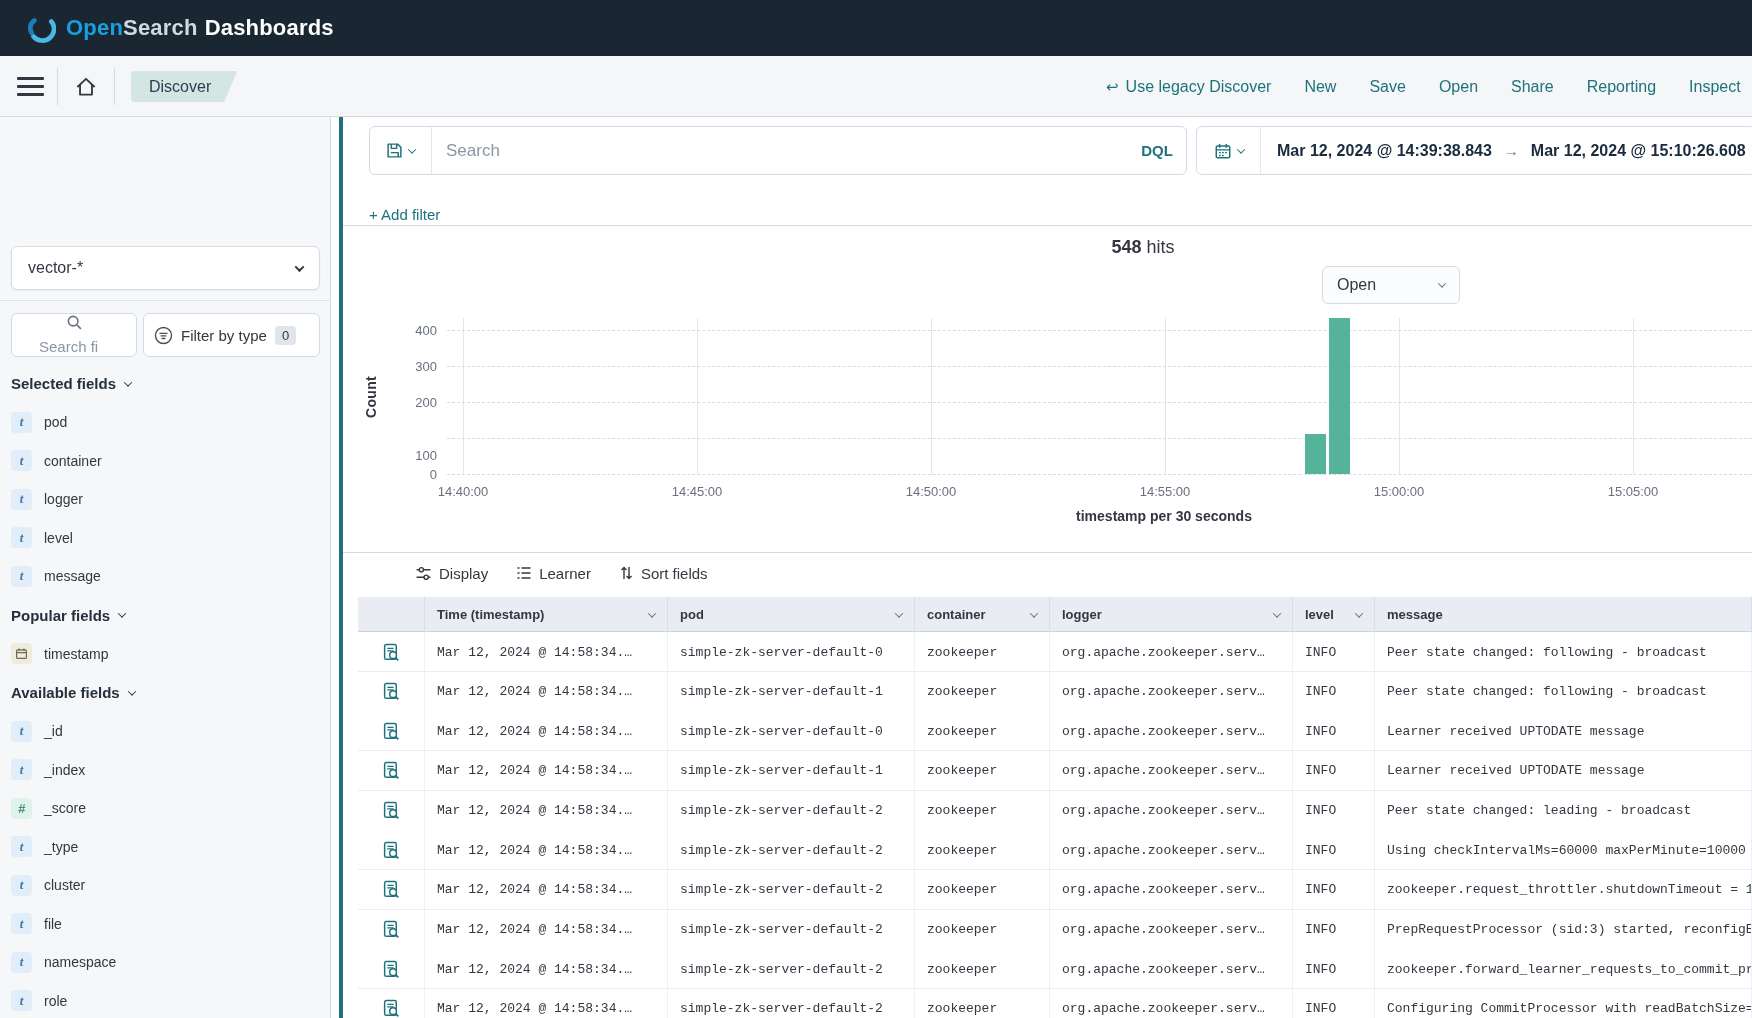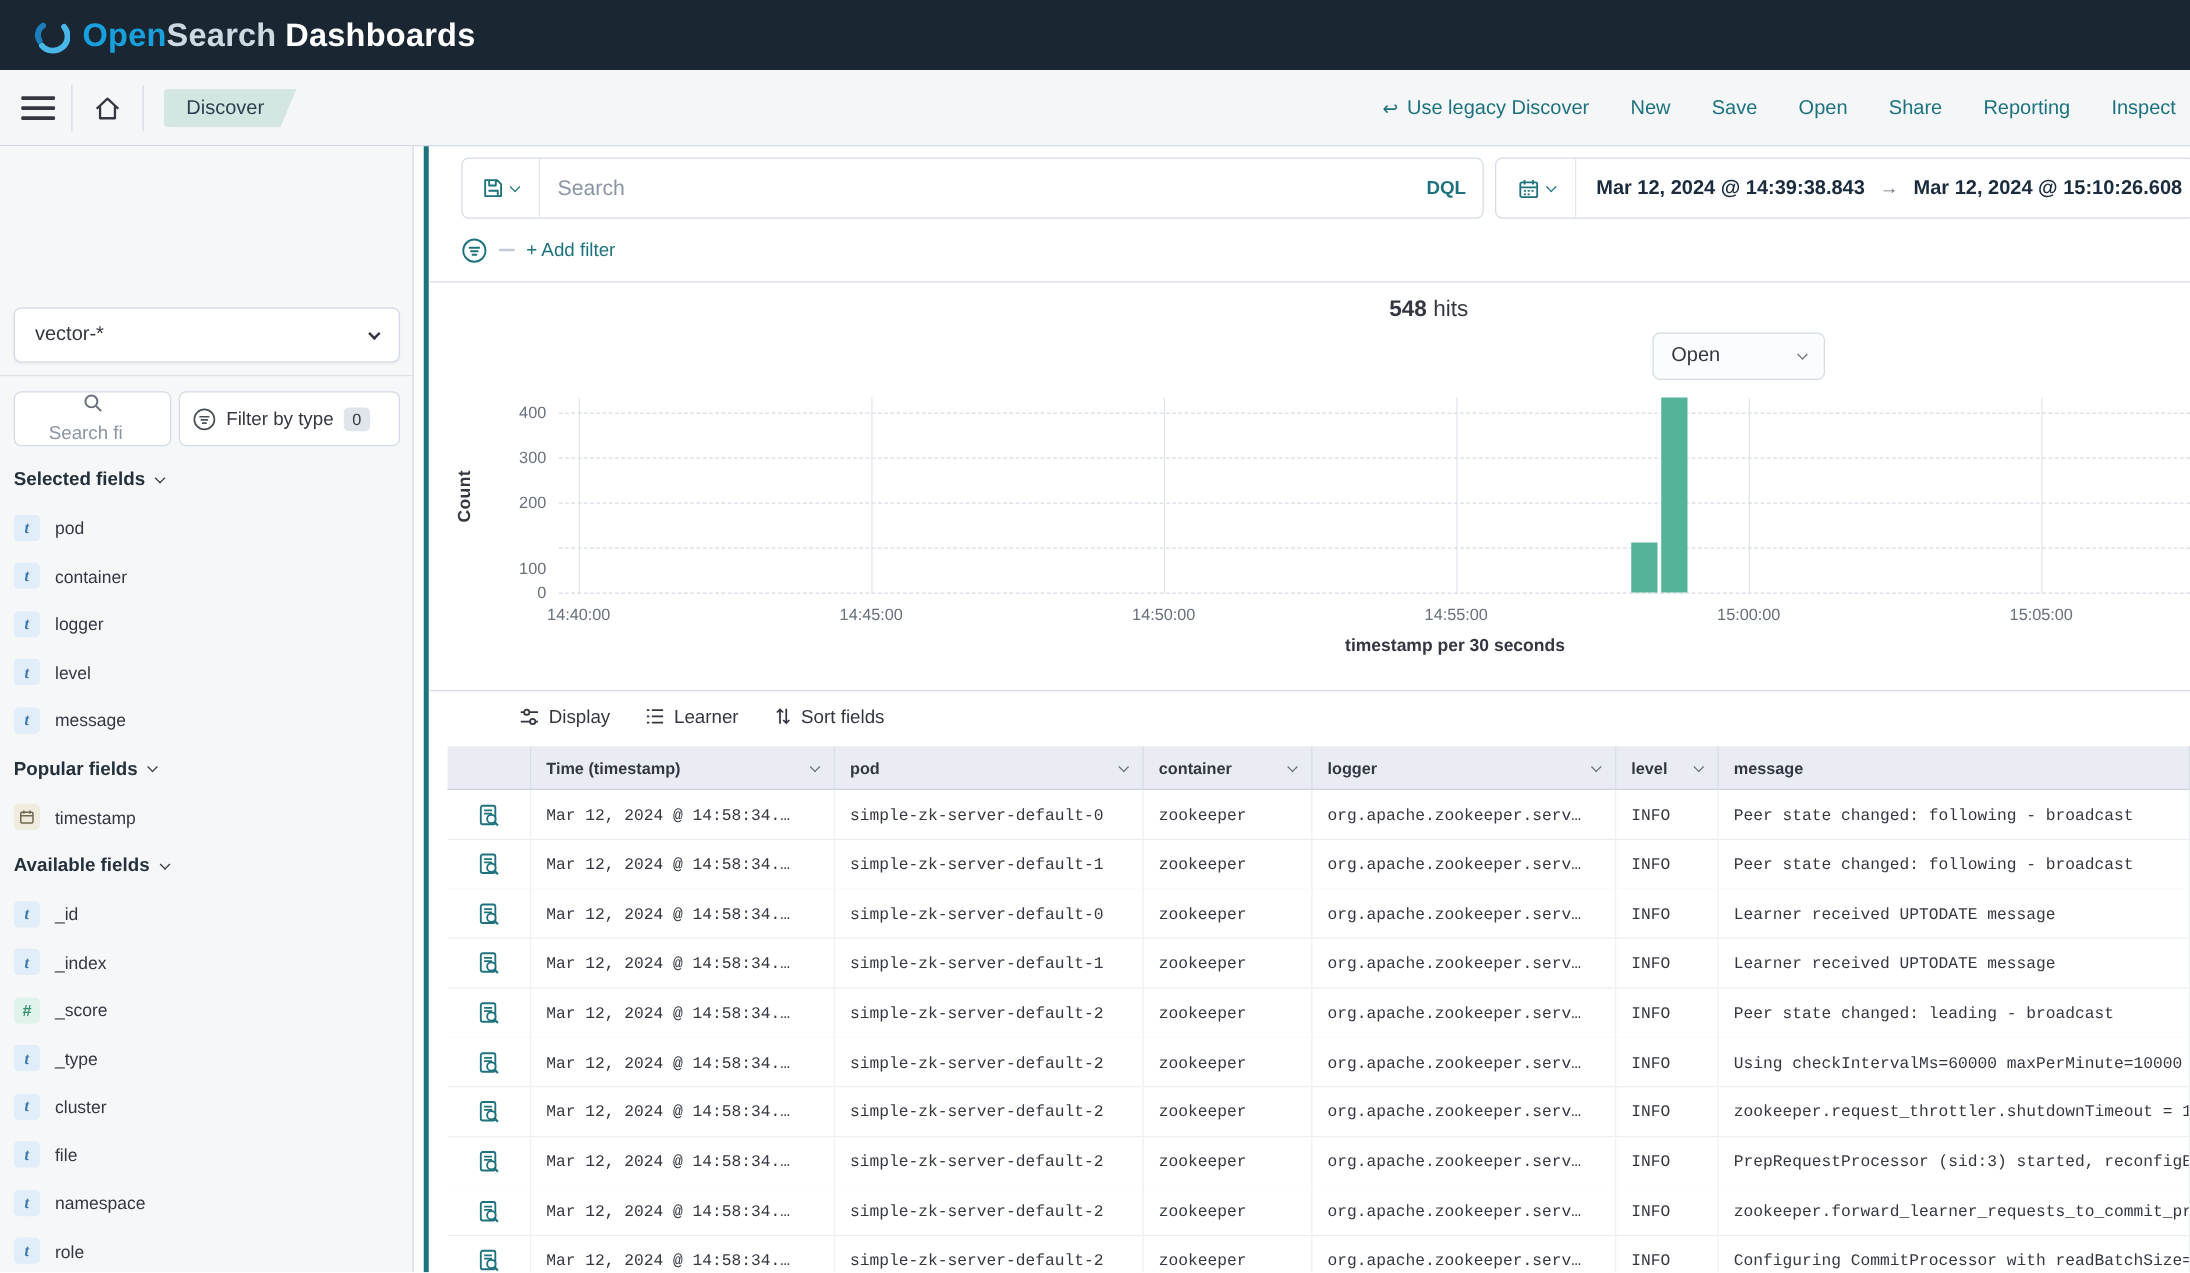--- a/index.html
+++ b/index.html
@@ -6,21 +6,21 @@
   html,body { background:#fff; }
   #app {
     position:relative; width:1752px; height:1018px; overflow:hidden;
     font-family:"Liberation Sans","DejaVu Sans",sans-serif; color:#343741; background:#fff;
   }
   .abs { position:absolute; }
 
   
   #brand-bar { left:0; top:0; width:1752px; height:56px; background:#1a2733; display:flex; align-items:center; padding-left:26px; }
   #brand-bar .logo-mark { width:30px; height:30px; margin-right:10px; }
-  .logo-text { font-size:26px; font-weight:bold; letter-spacing:.2px; }
+  .logo-text { font-size:22px; font-weight:bold; letter-spacing:.2px; }
   .logo-open { color:#18a0dc; }
   .logo-search { color:#cfd9e2; }
   .logo-dash { color:#ffffff; margin-left:7px; }
 
   
   #nav-bar { left:0; top:56px; width:1752px; height:61px; background:#f4f6f8; border-bottom:1px solid #d3dae6; }
   .vsep { position:absolute; top:12px; height:37px; width:1px; background:#d3dae6; }
   #hamburger { left:17px; top:21px; width:27px; height:19px; cursor:pointer; }
   #hamburger span { display:block; height:3px; background:#343741; border-radius:1px; margin-bottom:5px; }
   #breadcrumb-chip { left:131px; top:15px; height:31px; padding:0 26px 0 18px; background:#d4e6e2; color:#2b3f4e;
@@ -42,21 +42,21 @@
   #search-input::placeholder { color:#8property0; }
   #search-input::placeholder { color:#8b95a5; }
   #dql-btn { width:58px; text-align:center; color:#1d727d; font-size:15px; font-weight:bold; cursor:pointer; }
   #date-box { left:1196px; top:126px; width:560px; height:49px; display:flex; align-items:center; }
   #date-quick { width:64px; height:100%; border-right:1px solid #e4e8ef; display:flex; align-items:center; justify-content:center; gap:6px; cursor:pointer; }
   .date-text { font-size:16px; font-weight:bold; color:#1a2b3e; white-space:nowrap; }
   .date-arrow { color:#69707d; margin:0 12px; font-size:15px; }
   #date-range { display:flex; align-items:center; padding-left:16px; }
 
   
-  #filter-row { left:369px; top:188px; height:24px; display:flex; align-items:center; gap:9px; }
+  #filter-row { left:369px; top:188px; height:24px; display:flex; align-items:center; gap:9px;flex-direction:column; }
   #add-filter { color:#1d727d; font-size:15px; cursor:pointer; }
   .dash { width:13px; height:2px; background:#c4cbd6; border-radius:1px; }
 
   
   #hits-panel-border { left:343px; top:225px; width:1409px; height:1px; background:#d3dae6; }
   #table-panel-border { left:343px; top:552px; width:1409px; height:1px; background:#d3dae6; }
 
   
   #hits-line { left:0; top:237px; width:2286px; text-align:center; font-size:18px; }
   #hits-count { font-weight:bold; }

